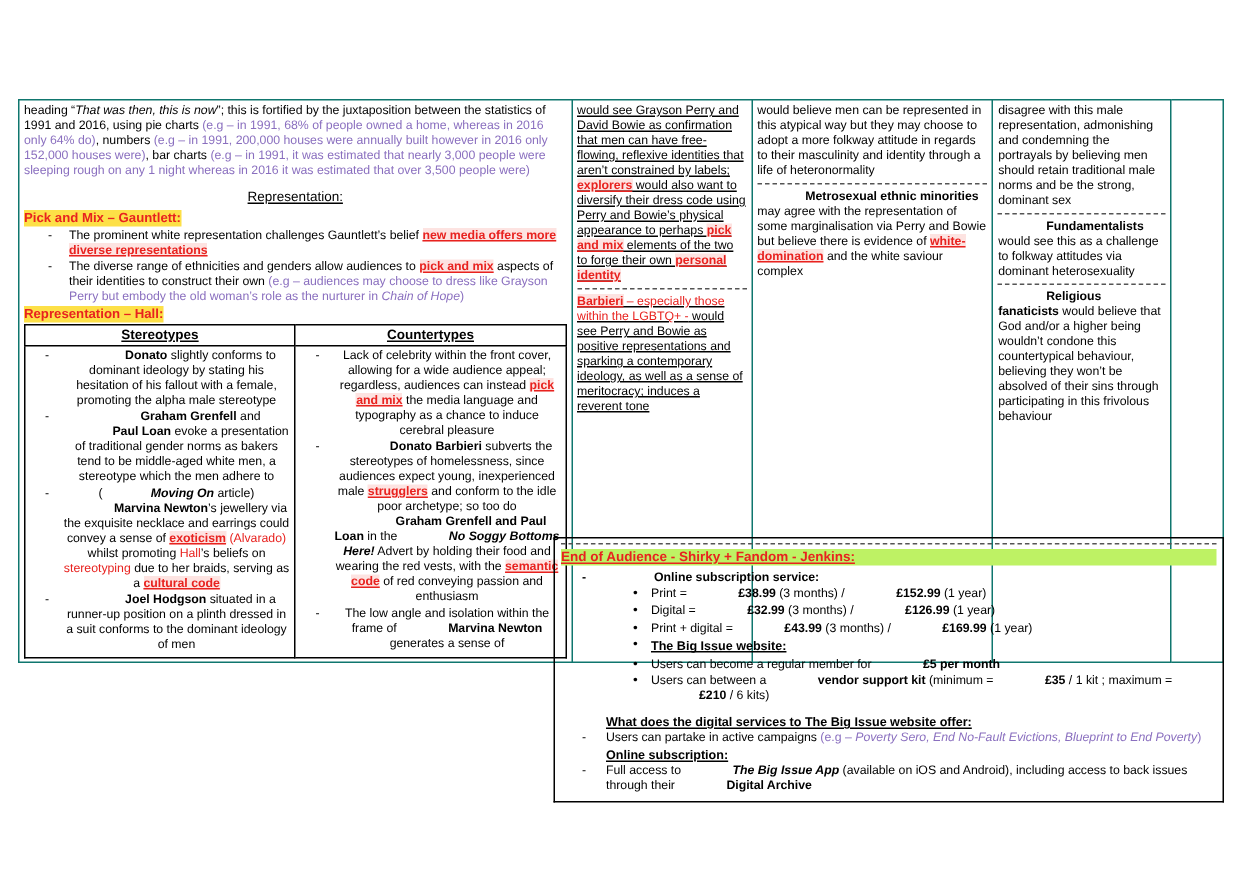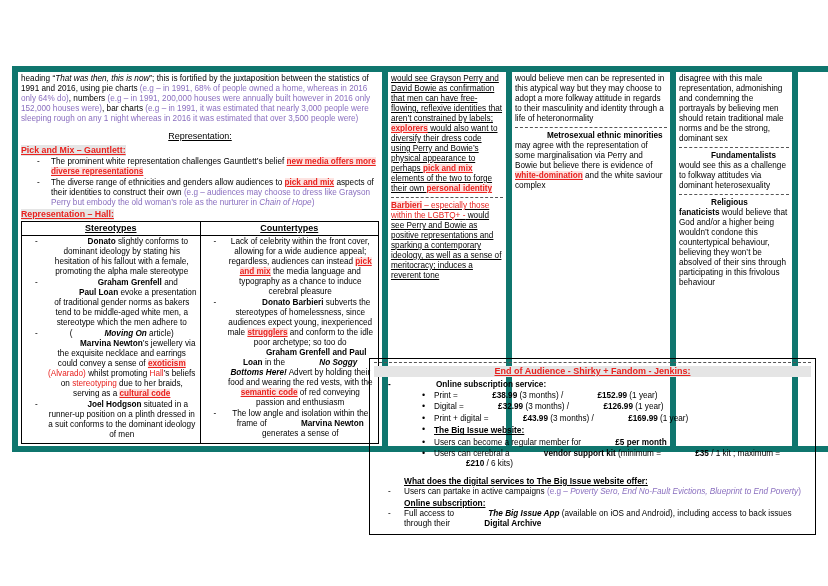--- a/index.html
+++ b/index.html
@@ -45,21 +45,21 @@
   
   .outer-table {
     position: absolute;
     left: 12px;
     top: 66px;
     width: 804px;
     border-collapse: collapse;
     table-layout: fixed;
   }
   .outer-table > tbody > tr > td {
-    border: 6px solid #0f766e;
+    border: 1px solid #0f766e;
     vertical-align: top;
     padding: 2px 3px 2px 3px;
   }
   td.col-main   { width: 358px; }
   td.col-a      { width: 112px; text-decoration: underline; }
   td.col-b      { width: 152px; }
   td.col-c      { width: 110px; }
   td.col-pad    { width: 28px; border-left: 1px solid #000 !important; }
 
   
@@ -78,23 +78,22 @@
   .center-head {
     text-align: center;
     font-weight: normal;
     text-decoration: underline;
     font-size: 9px;
     margin: 7px 0 3px 0;
   }
 
   .section-head {
     font-weight: bold;
-    text-decoration: underline;
     color: #e8221f;
-    background: #e5e5e5;
+    background: #fde047;
     display: inline-block;
     font-size: 8.8px;
   }
   .section-head-wrap { margin: 1px 0 1px 0; }
 
   
   ul.dash {
     list-style: none;
     margin: 0 0 0 0;
     padding: 0 0 0 30px;
@@ -169,25 +168,25 @@
     border: 1px solid #000;
     vertical-align: top;
     padding: 3px 4px 4px 4px;
   }
   .br-dash {
     border-top: 1px dashed #555;
     margin: 0 0 3px 0;
     height: 0;
   }
   .br-title {
-    text-align: center;
+    text-align: left;
     font-weight: bold;
     text-decoration: underline;
     color: #e8221f;
-    background: #e5e5e5;
+    background: #bef264;
     font-size: 9px;
     margin-bottom: 3px;
   }
   .sub-u {
     font-weight: bold;
     text-decoration: underline;
     font-size: 8.4px;
   }
   .br-table ul.dash { padding-left: 30px; }
   .br-table ul.dash > li:before { left: -16px; }
@@ -281,21 +280,21 @@
         <ul class="dash">
           <li class="b">Online subscription service:</li>
         </ul>
 
         <ul class="dot">
           <li><span>Print = </span><span class="b">£38.99</span><span> (3 months) / </span><span class="b">£152.99</span><span> (1 year)</span></li>
           <li><span>Digital = </span><span class="b">£32.99</span><span> (3 months) / </span><span class="b">£126.99</span><span> (1 year)</span></li>
           <li><span>Print + digital = </span><span class="b">£43.99</span><span> (3 months) / </span><span class="b">£169.99</span><span> (1 year)</span></li>
           <li style="list-style:none"><span class="sub-u">The Big Issue website:</span></li>
           <li><span>Users can become a regular member for </span><span class="b">£5 per month</span></li>
-          <li><span>Users can cerebral a </span><span class="b">vendor support kit</span><span> (minimum = </span><span class="b">£35</span><span> / 1 kit ; maximum = </span><span class="b">£210</span><span> / 6 kits)</span></li>
+          <li><span>Users can between a </span><span class="b">vendor support kit</span><span> (minimum = </span><span class="b">£35</span><span> / 1 kit ; maximum = </span><span class="b">£210</span><span> / 6 kits)</span></li>
         </ul>
 
         <div style="height:5px"></div>
 
         <div style="padding-left:30px"><span class="sub-u">What does the digital services to The Big Issue website offer:</span></div>
         <ul class="dash">
           <li><span>Users can partake in active campaigns </span><span class="purple">(e.g – </span><span class="purplei">Poverty Sero, End No-Fault Evictions, Blueprint to End Poverty</span><span class="purple">)</span></li>
         </ul>
         <div style="padding-left:30px"><span class="sub-u">Online subscription:</span></div>
         <ul class="dash">

